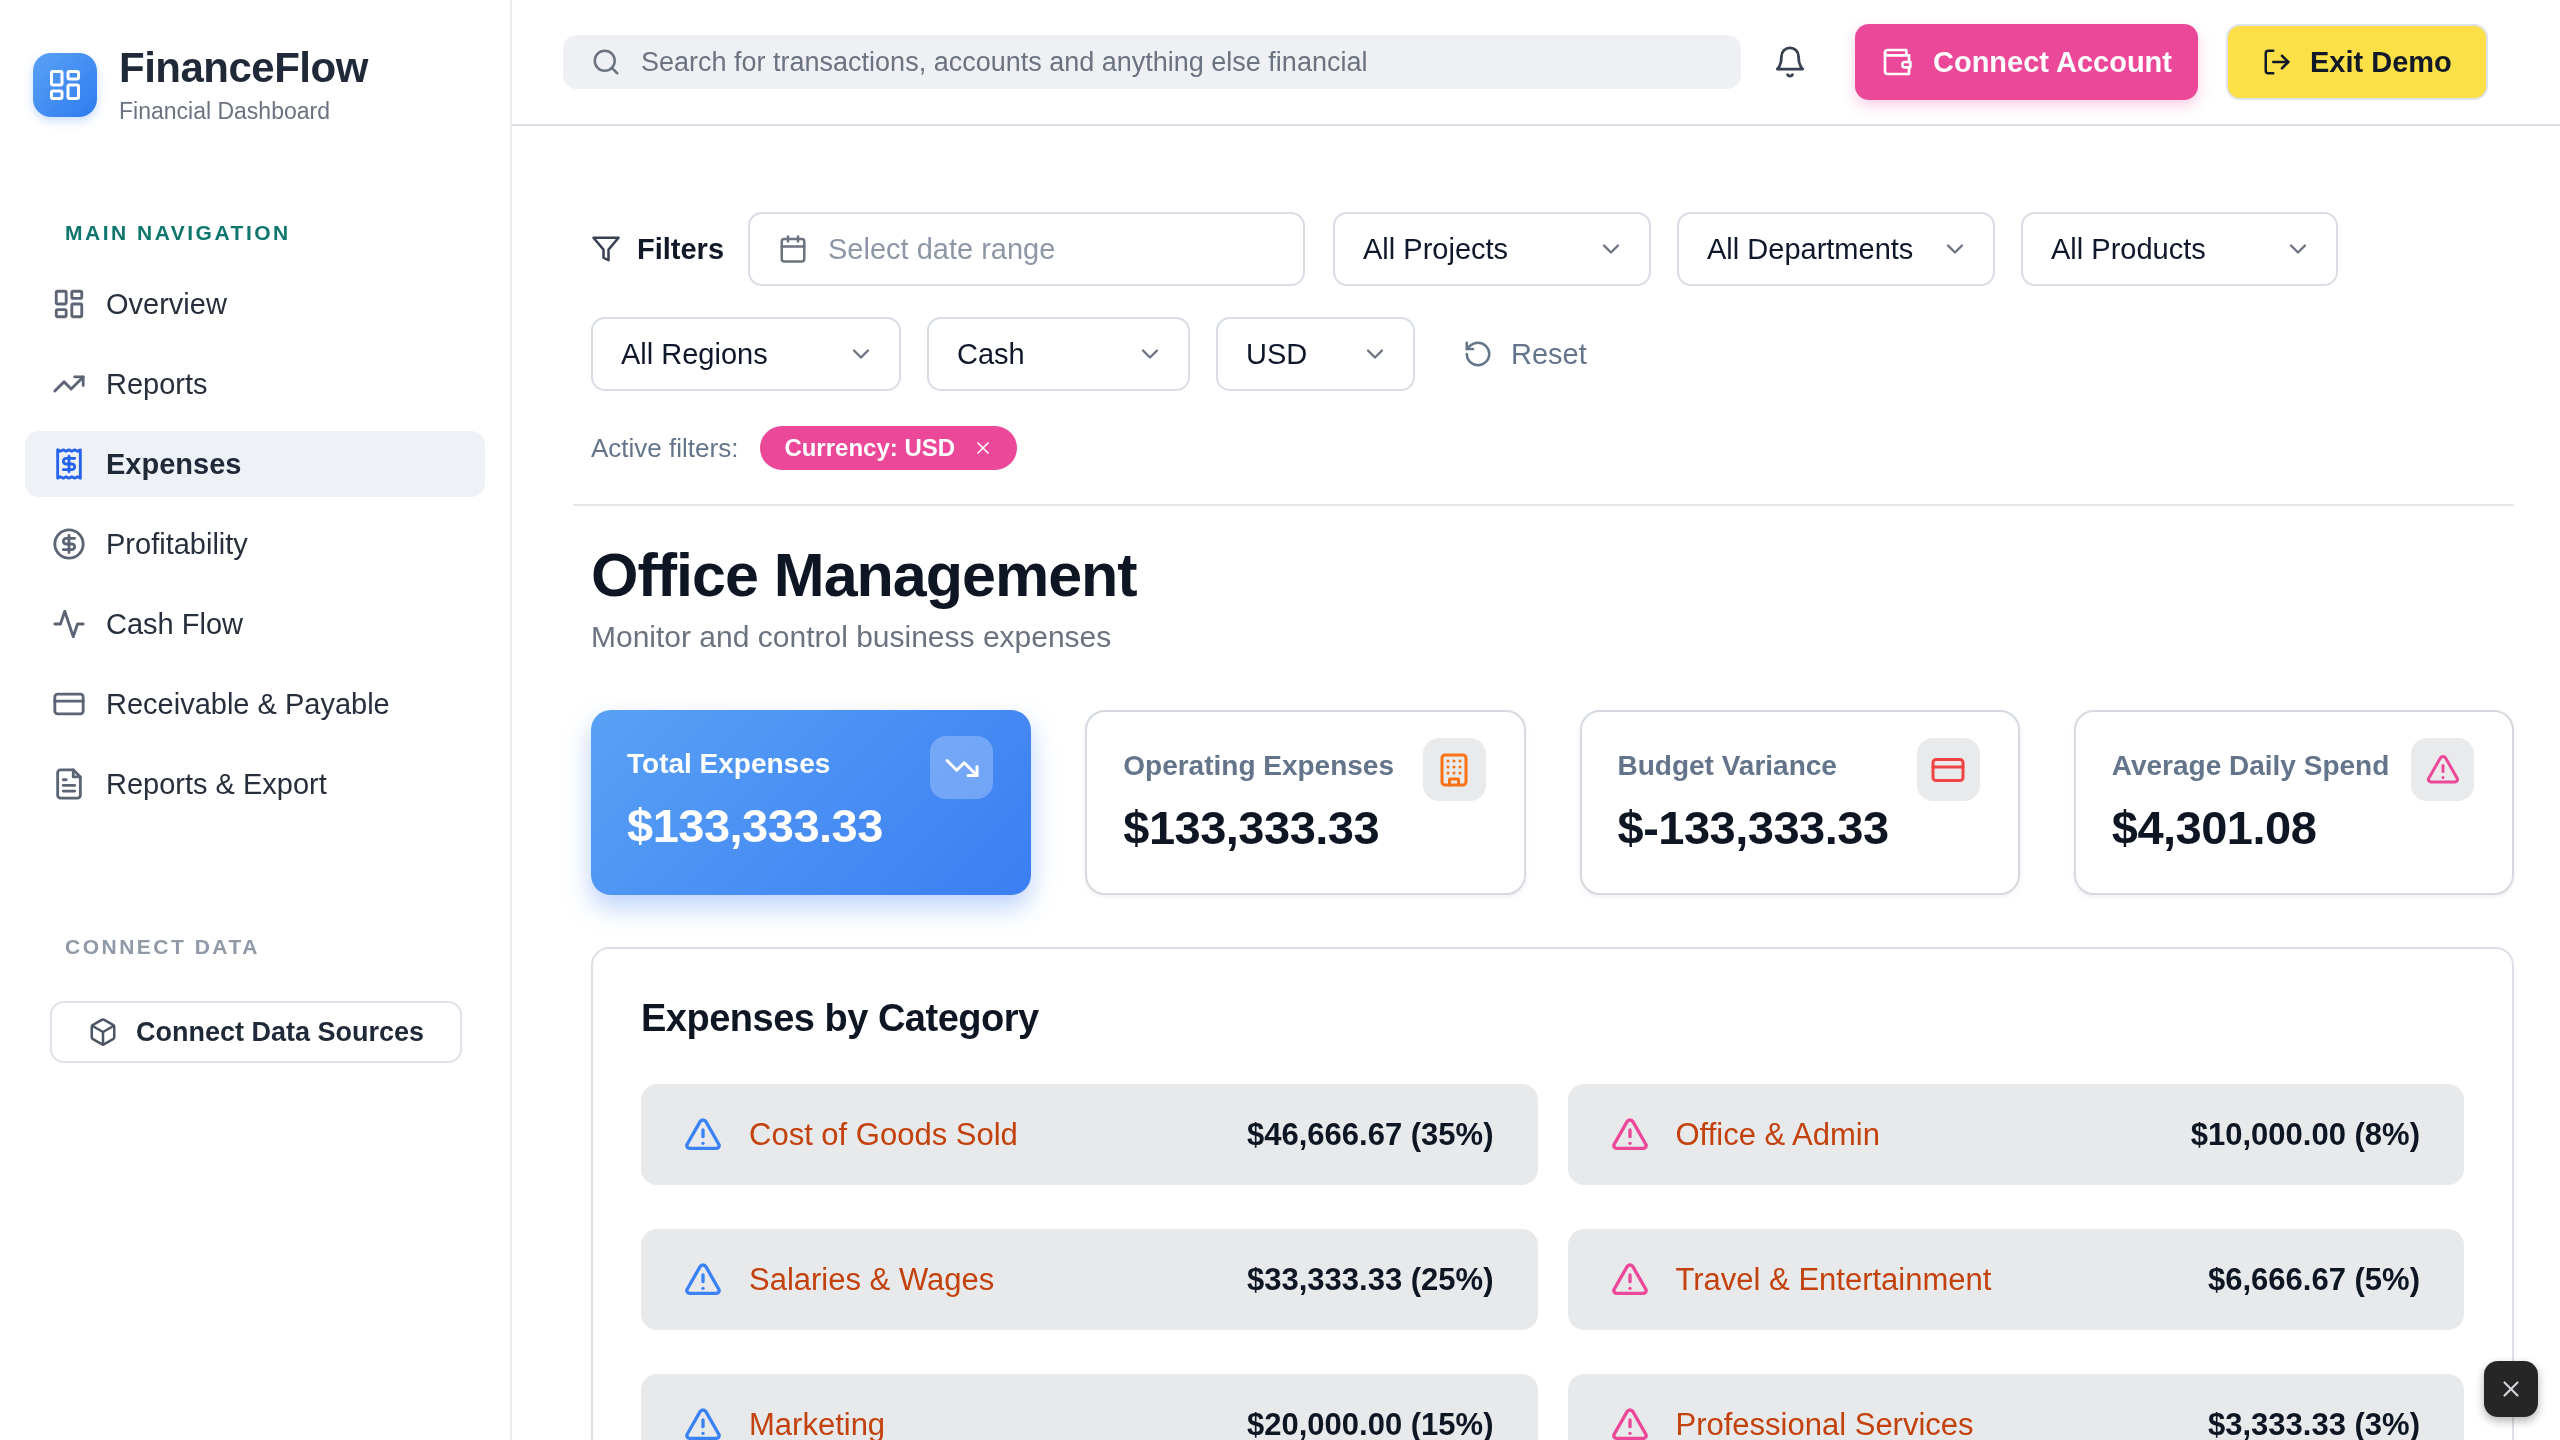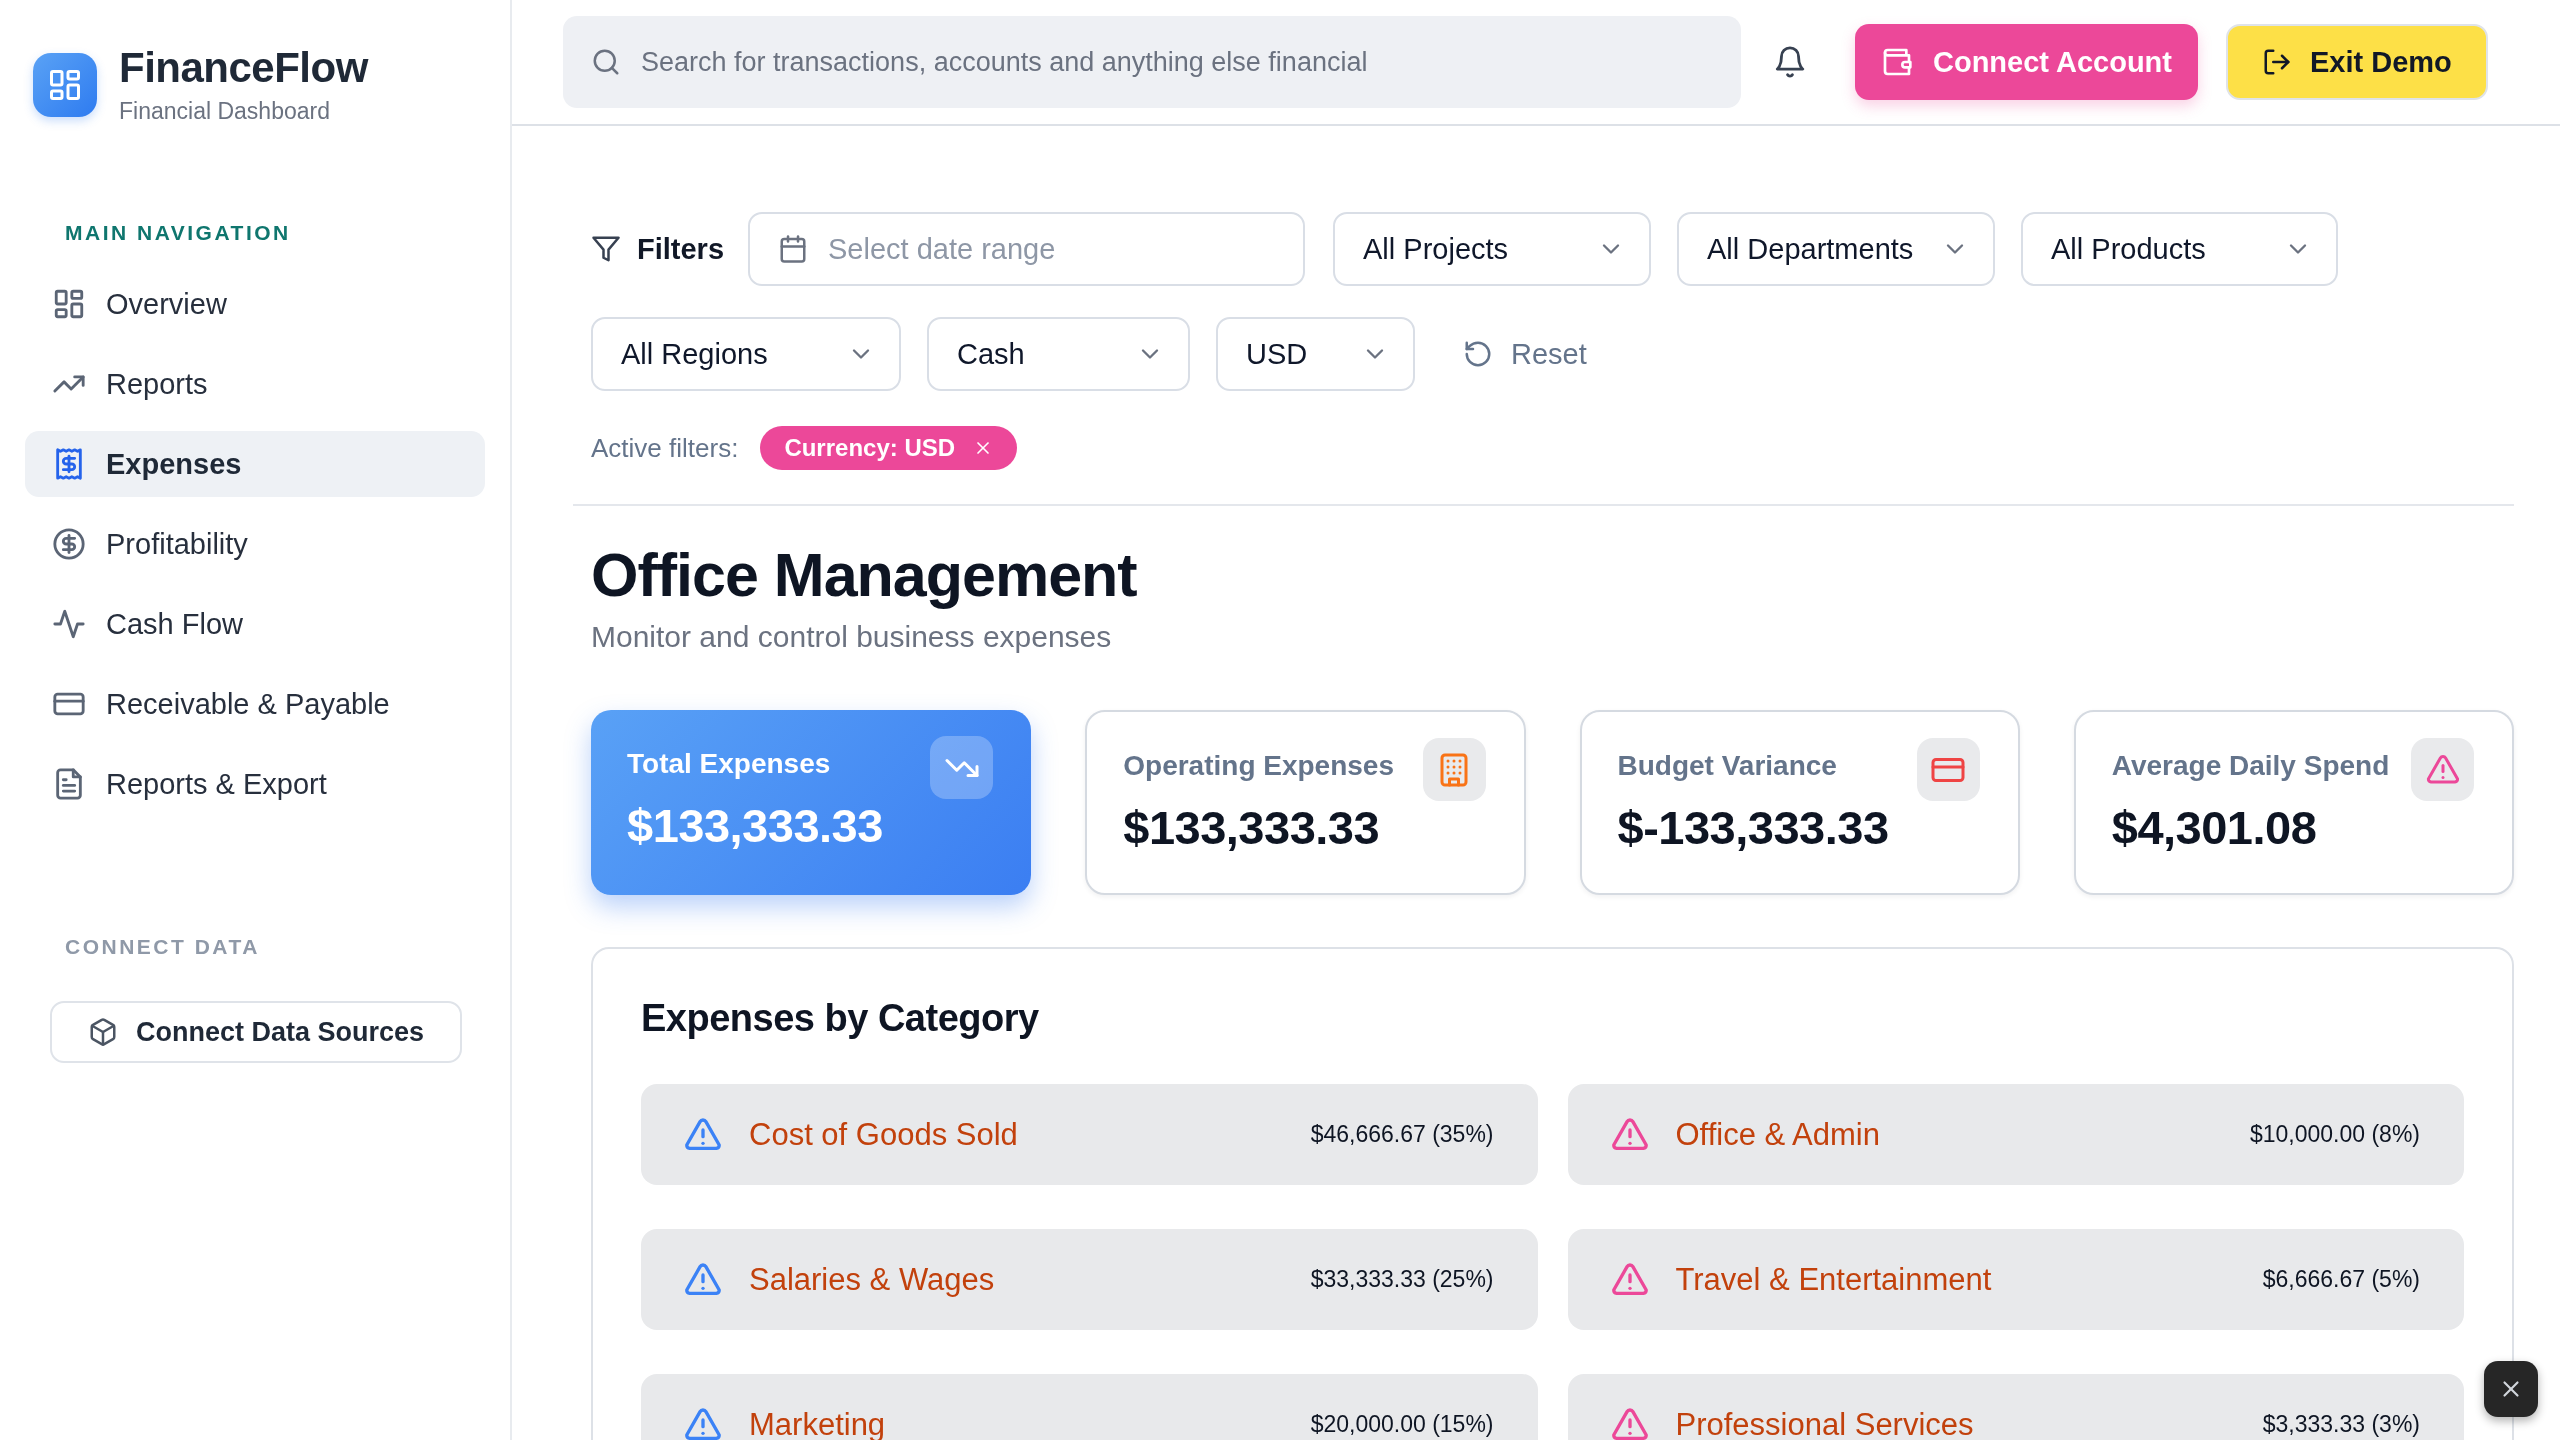--- a/index.html
+++ b/index.html
@@ -32,21 +32,21 @@
     margin:118px 0 42px 65px; }
   .connect-btn { display:flex; align-items:center; justify-content:center; gap:18px;
     width:412px; height:62px; margin-left:50px; background:#ffffff;
     border:2px solid #dfe3e9; border-radius:14px; font-size:27px; font-weight:600; color:#1f2937; cursor:pointer; }
   .connect-btn svg { width:30px; height:30px; stroke:#4b5563; }
 
   
   .topbar { position:absolute; left:512px; right:0; top:0; height:126px; background:#ffffff;
     border-bottom:2px solid #dde1e7; display:flex; align-items:center; }
   .search-box { display:flex; align-items:center; gap:20px; margin-left:51px;
-    width:1178px; height:92px; background:#eef0f4; border-radius:14px; padding:0 28px; }
+    width:1178px; height:54px; background:#eef0f4; border-radius:14px; padding:0 28px; }
   .search-box svg { width:30px; height:30px; stroke:#6b7280; flex:0 0 auto; }
   .search-box input { flex:1; border:none; outline:none; background:transparent;
     font-size:27px; color:#374151; font-family:inherit; }
   .search-box input::placeholder { color:#6b7280; }
   .bell-btn { margin-left:32px; background:none; border:none; cursor:pointer; display:flex; }
   .bell-btn svg { width:34px; height:34px; stroke:#374151; }
   .connect-account-btn { margin-left:48px; display:flex; align-items:center; gap:20px;
     height:76px; padding:0 26px; background:#ec4899; border:none; border-radius:14px;
     font-size:29px; font-weight:700; color:#ffffff; cursor:pointer; font-family:inherit;
     box-shadow:0 6px 14px rgba(236,72,153,.25); }
@@ -109,21 +109,21 @@
 
   
   .category-panel { border:2px solid #dde1e7; border-radius:18px; background:#ffffff;
     padding:48px; height:620px; }
   .panel-title { font-size:38px; font-weight:700; color:#0e1523; letter-spacing:-.5px; margin-bottom:44px; }
   .category-grid { display:grid; grid-template-columns:1fr 1fr; column-gap:30px; row-gap:44px; }
   .category-row { display:flex; align-items:center; gap:26px; height:101px; background:#e8e9eb;
     border-radius:16px; padding:0 44px 0 42px; cursor:pointer; }
   .category-row svg { width:40px; height:40px; flex:0 0 auto; }
   .cat-name { font-size:31px; font-weight:400; color:#c2410c; flex:1; }
-  .cat-value { font-size:23px; font-weight:400; color:#0e1523; }
+  .cat-value { font-size:31px; font-weight:700; color:#0e1523; }
 
   .overlay-close { position:absolute; right:22px; bottom:23px; width:54px; height:56px;
     background:#262626; border:none; border-radius:14px; display:flex; align-items:center;
     justify-content:center; cursor:pointer; box-shadow:0 4px 10px rgba(0,0,0,.3); }
   .overlay-close svg { width:26px; height:26px; stroke:#d1d5db; }
 
   svg.ic { fill:none; stroke-width:2; stroke-linecap:round; stroke-linejoin:round; }
 </style>
 </head>
 <body>

